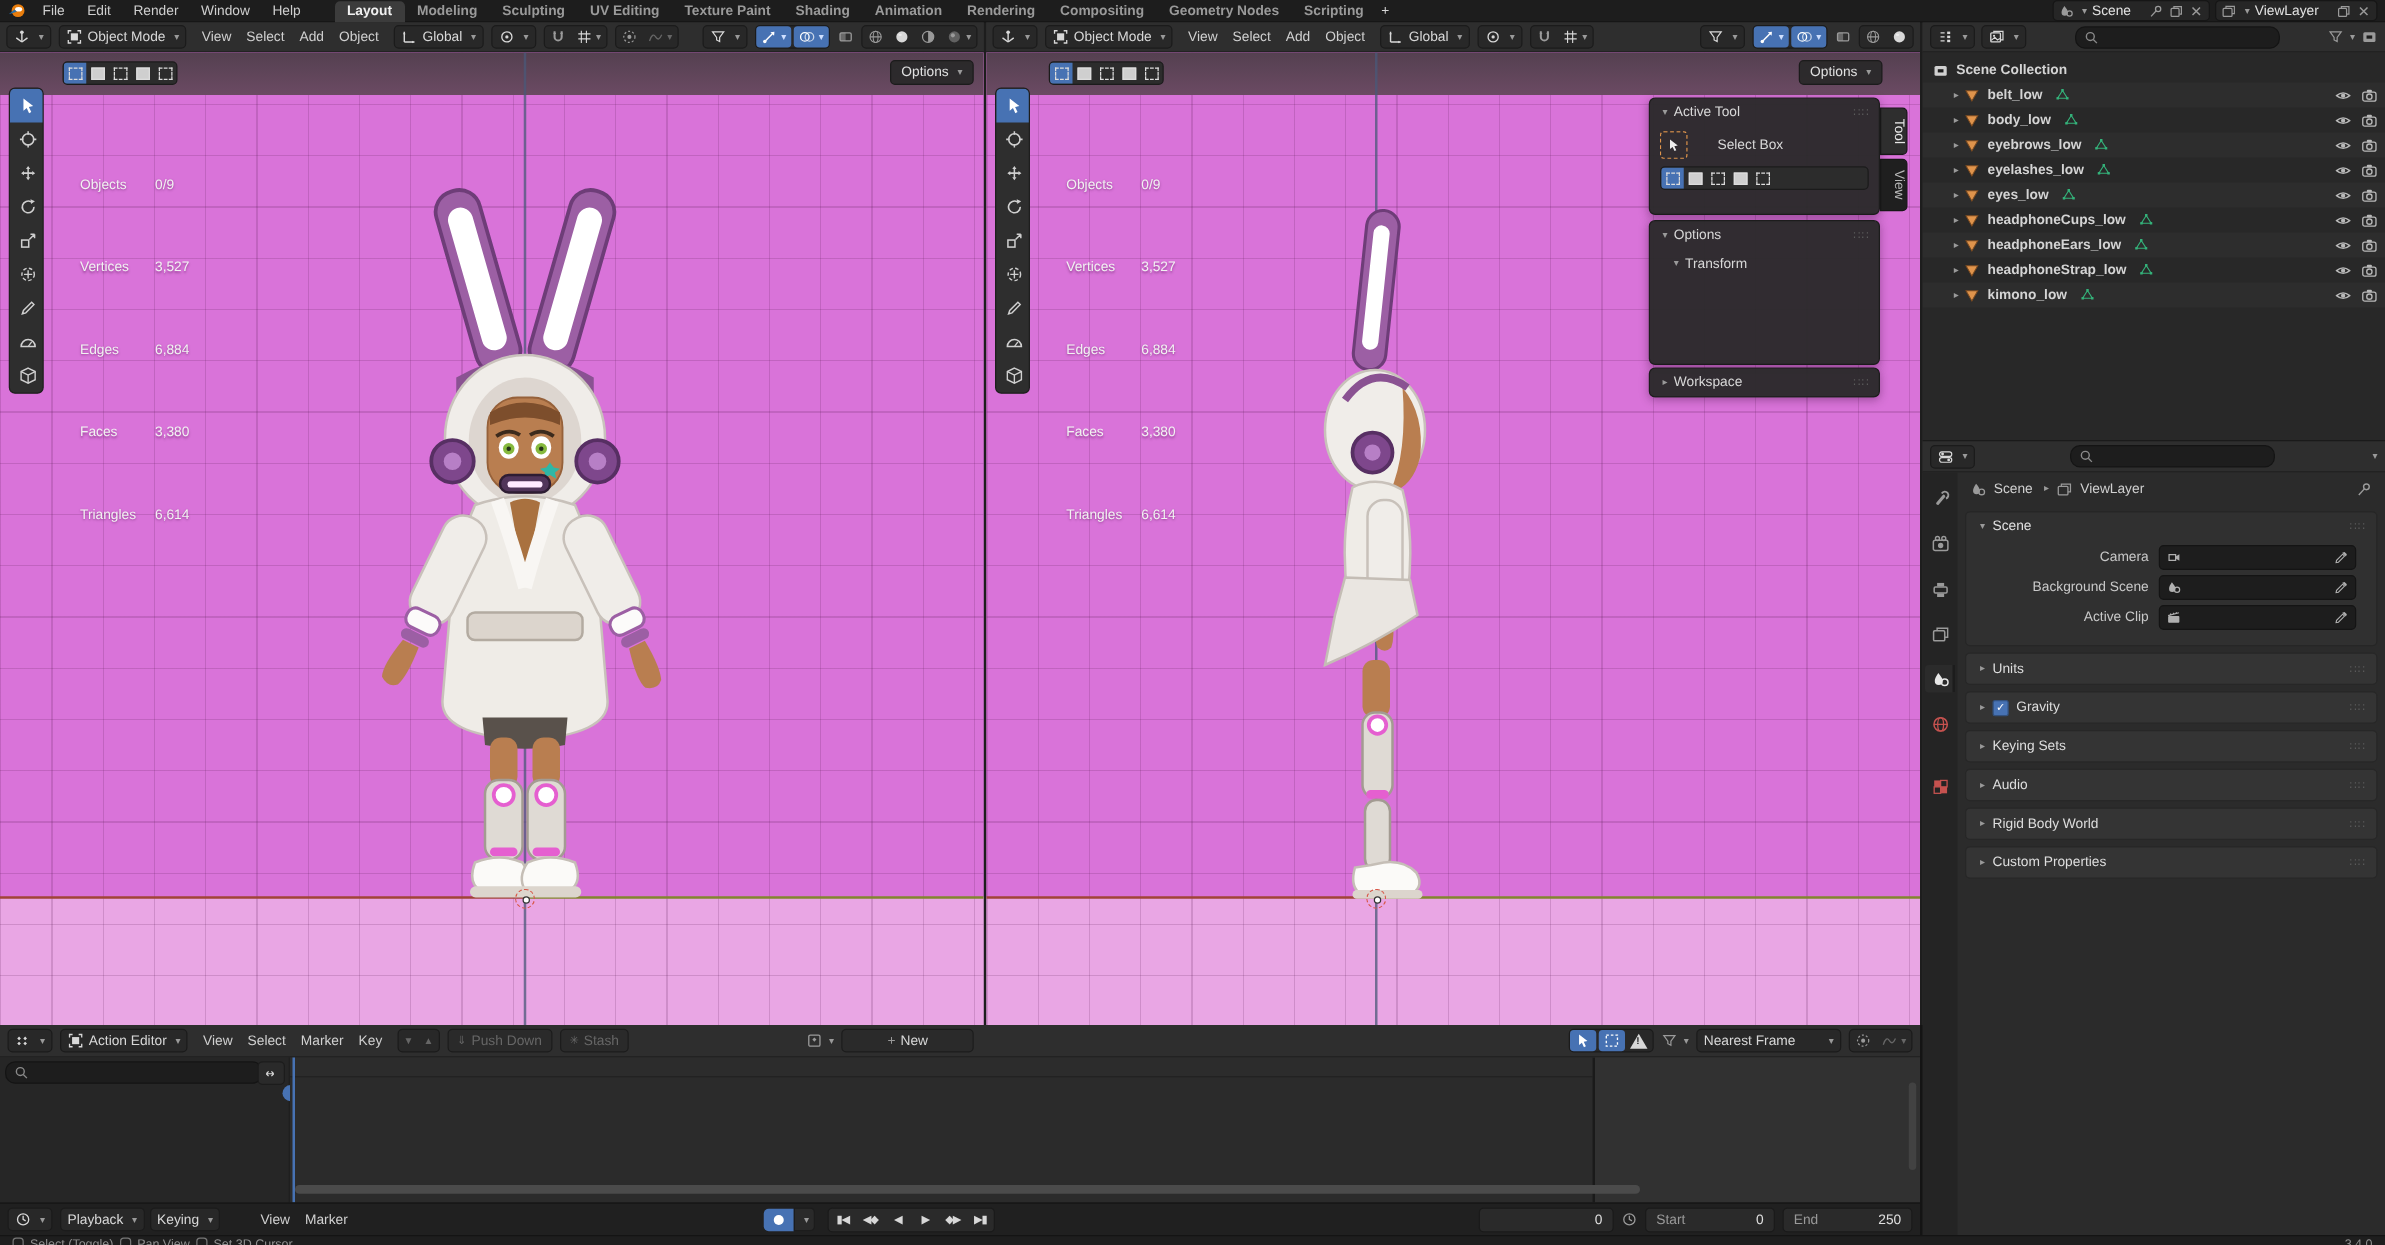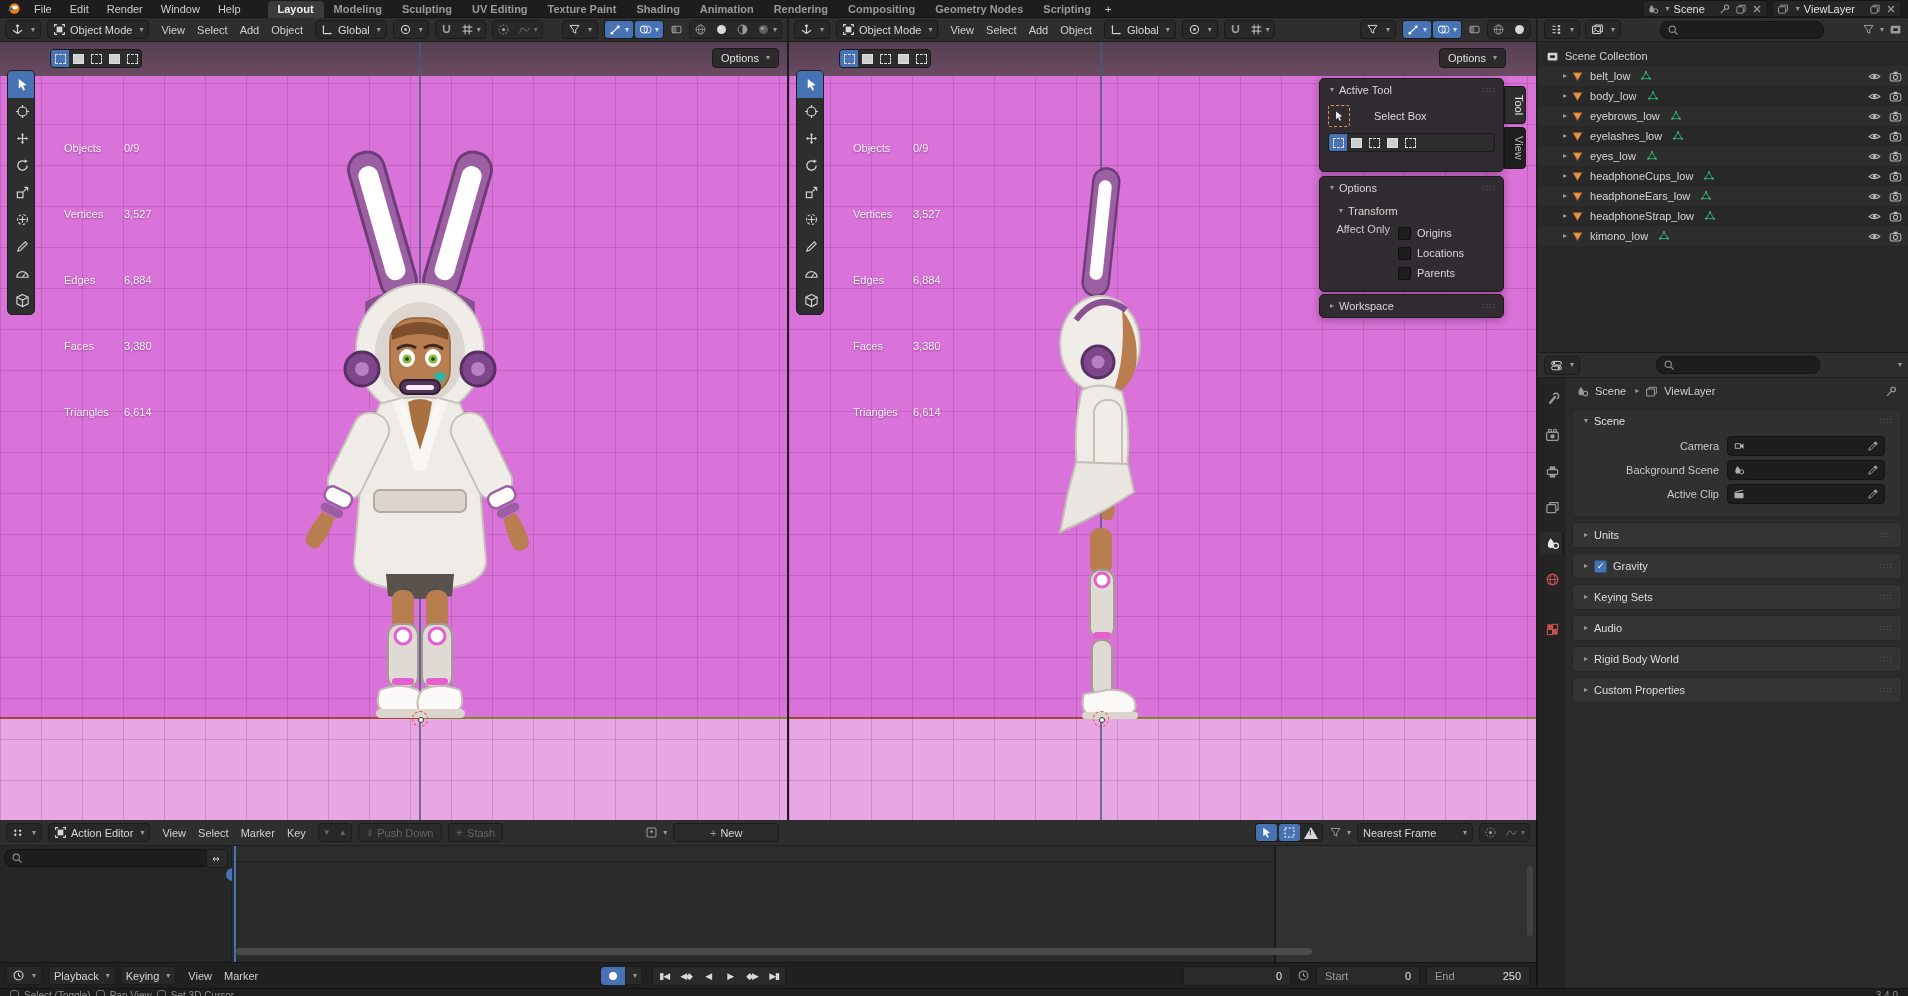--- a/index.html
+++ b/index.html
@@ -80,21 +80,21 @@
   .cbox{width:11px;height:11px;background:#1d1d1d;border:1px solid #0e0e0e;border-radius:2px;flex:none;}
   .cbox.on{background:#4772b3;border-color:#33517e;color:#fff;font-size:9px;display:flex;align-items:center;justify-content:center;}
 
   
   #rightcol{left:1538px;top:18px;width:370px;height:970px;background:#2b2b2b;display:flex;flex-direction:column;}
   #outliner-header{height:24px;background:#2e2e2e;border-bottom:1px solid #1f1f1f;display:flex;align-items:center;
      padding:0 6px;gap:5px;box-sizing:border-box;}
   .searchbox{background:#1d1d1d;border:1px solid #141414;border-radius:8px;height:16px;display:flex;
      align-items:center;padding:0 6px;gap:4px;color:#8a8a8a;}
   #outliner{height:310px;background:#282828;overflow:hidden;padding-top:4px;box-sizing:border-box;}
-  .o-row{height:20px;display:flex;align-items:center;padding:0 6px 0 8px;gap:4px;}
+  .o-row{height:20px;display:flex;align-items:center;padding:0 6px 0 8px;gap:4px;font-weight:bold;}
   #o-items .o-row:nth-child(odd){background:#2d2d2d;}
   .o-name{color:#d4d4d4;margin:0 6px 0 2px;}
   .o-right{margin-left:auto;display:flex;gap:8px;color:#b8b8b8;}
   #props-header{height:26px;background:#2e2e2e;border-top:1px solid #1a1a1a;border-bottom:1px solid #1f1f1f;
      display:flex;align-items:center;padding:0 6px;gap:6px;box-sizing:border-box;}
   #props-body{flex:1;display:flex;background:#2b2b2b;}
   #proptabs{width:28px;background:#242424;display:flex;flex-direction:column;align-items:center;
      padding-top:10px;gap:14px;}
   .ptab{width:24px;height:22px;display:flex;align-items:center;justify-content:center;color:#9a9a9a;border-radius:3px 0 0 3px;}
   .ptab.act{background:#2b2b2b;color:#e8e8e8;box-shadow:-2px 0 0 #1c1c1c inset;}
@@ -966,37 +966,20 @@
         <div class="phead">
             <span class="chev">▾</span>
             <span>Options</span>
             <span class="grip" style="margin-left:auto">∷∷</span>
           </div>
         <div class="pbody">
           <div class="row" style="gap:5px;height:20px;padding-left:8px">
               <span class="chev">▾</span>
               <span>Transform</span>
             </div>
-          <div style="display:flex;margin-top:2px">
-            <span style="width:62px;text-align:right;padding-right:8px;color:#c8c8c8">Affect Only</span>
-            <div>
-                <label class="cbrow">
-                  <span class="cbox"></span>
-                  <span>Origins</span>
-                </label>
-                <label class="cbrow">
-                  <span class="cbox"></span>
-                  <span>Locations</span>
-                </label>
-                <label class="cbrow">
-                  <span class="cbox"></span>
-                  <span>Parents</span>
-                </label>
-              </div>
-          </div>
         </div>
       </div>
       <div class="fpanel" style="left:530px;top:252px;height:22px">
         <div class="phead">
             <span class="chev">▸</span>
             <span>Workspace</span>
             <span class="grip" style="margin-left:auto">∷∷</span>
           </div>
       </div>
       <div class="sidetabs" style="left:715px;top:44px">
@@ -1483,21 +1466,21 @@
         <svg class="ic">
           <use href="#i-clock"></use>
         </svg>
         <span class="chev">▾</span>
       </div>
     <div class="row">
         <div class="wbtn" style="margin-right:4px">
           <span>Playback</span>
           <span class="chev">▾</span>
         </div>
-        <div class="wbtn" style="margin-right:0">
+        <div class="wbtn" style="margin-right:20px">
           <span>Keying</span>
           <span class="chev">▾</span>
         </div>
       </div>
     <div class="row">
         <span class="hmenu">View</span>
         <span class="hmenu">Marker</span>
       </div>
     <div class="grow"></div>
     <div class="row" style="margin-right:60px">

